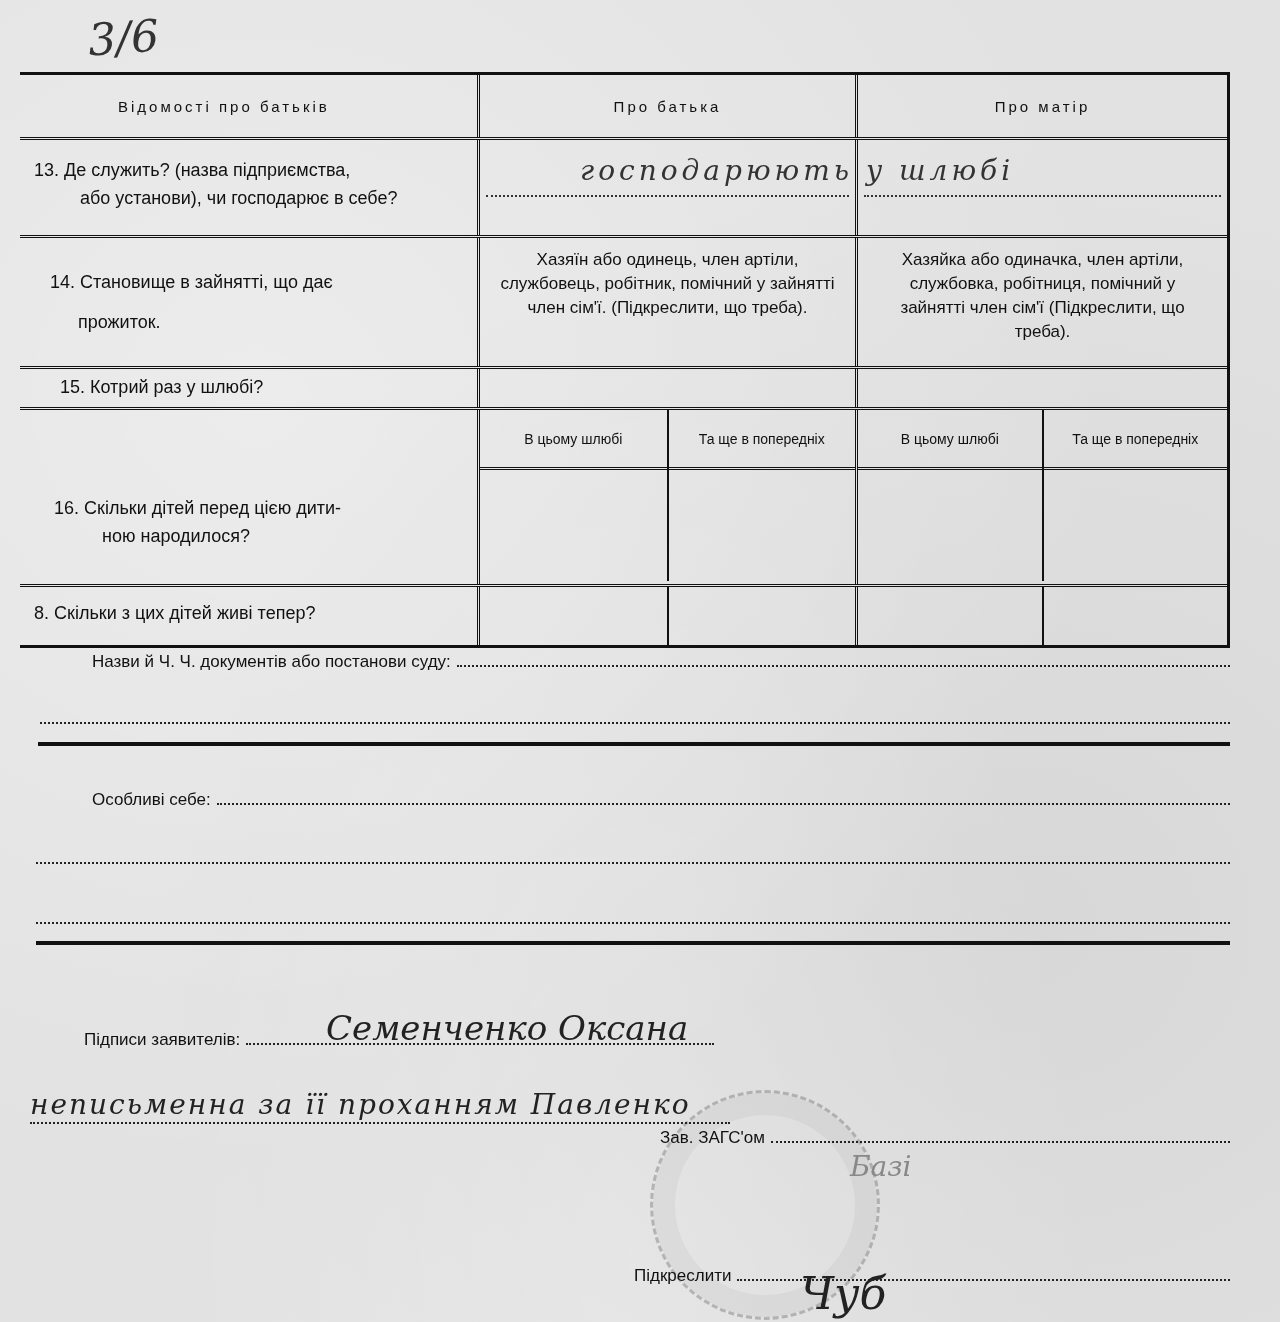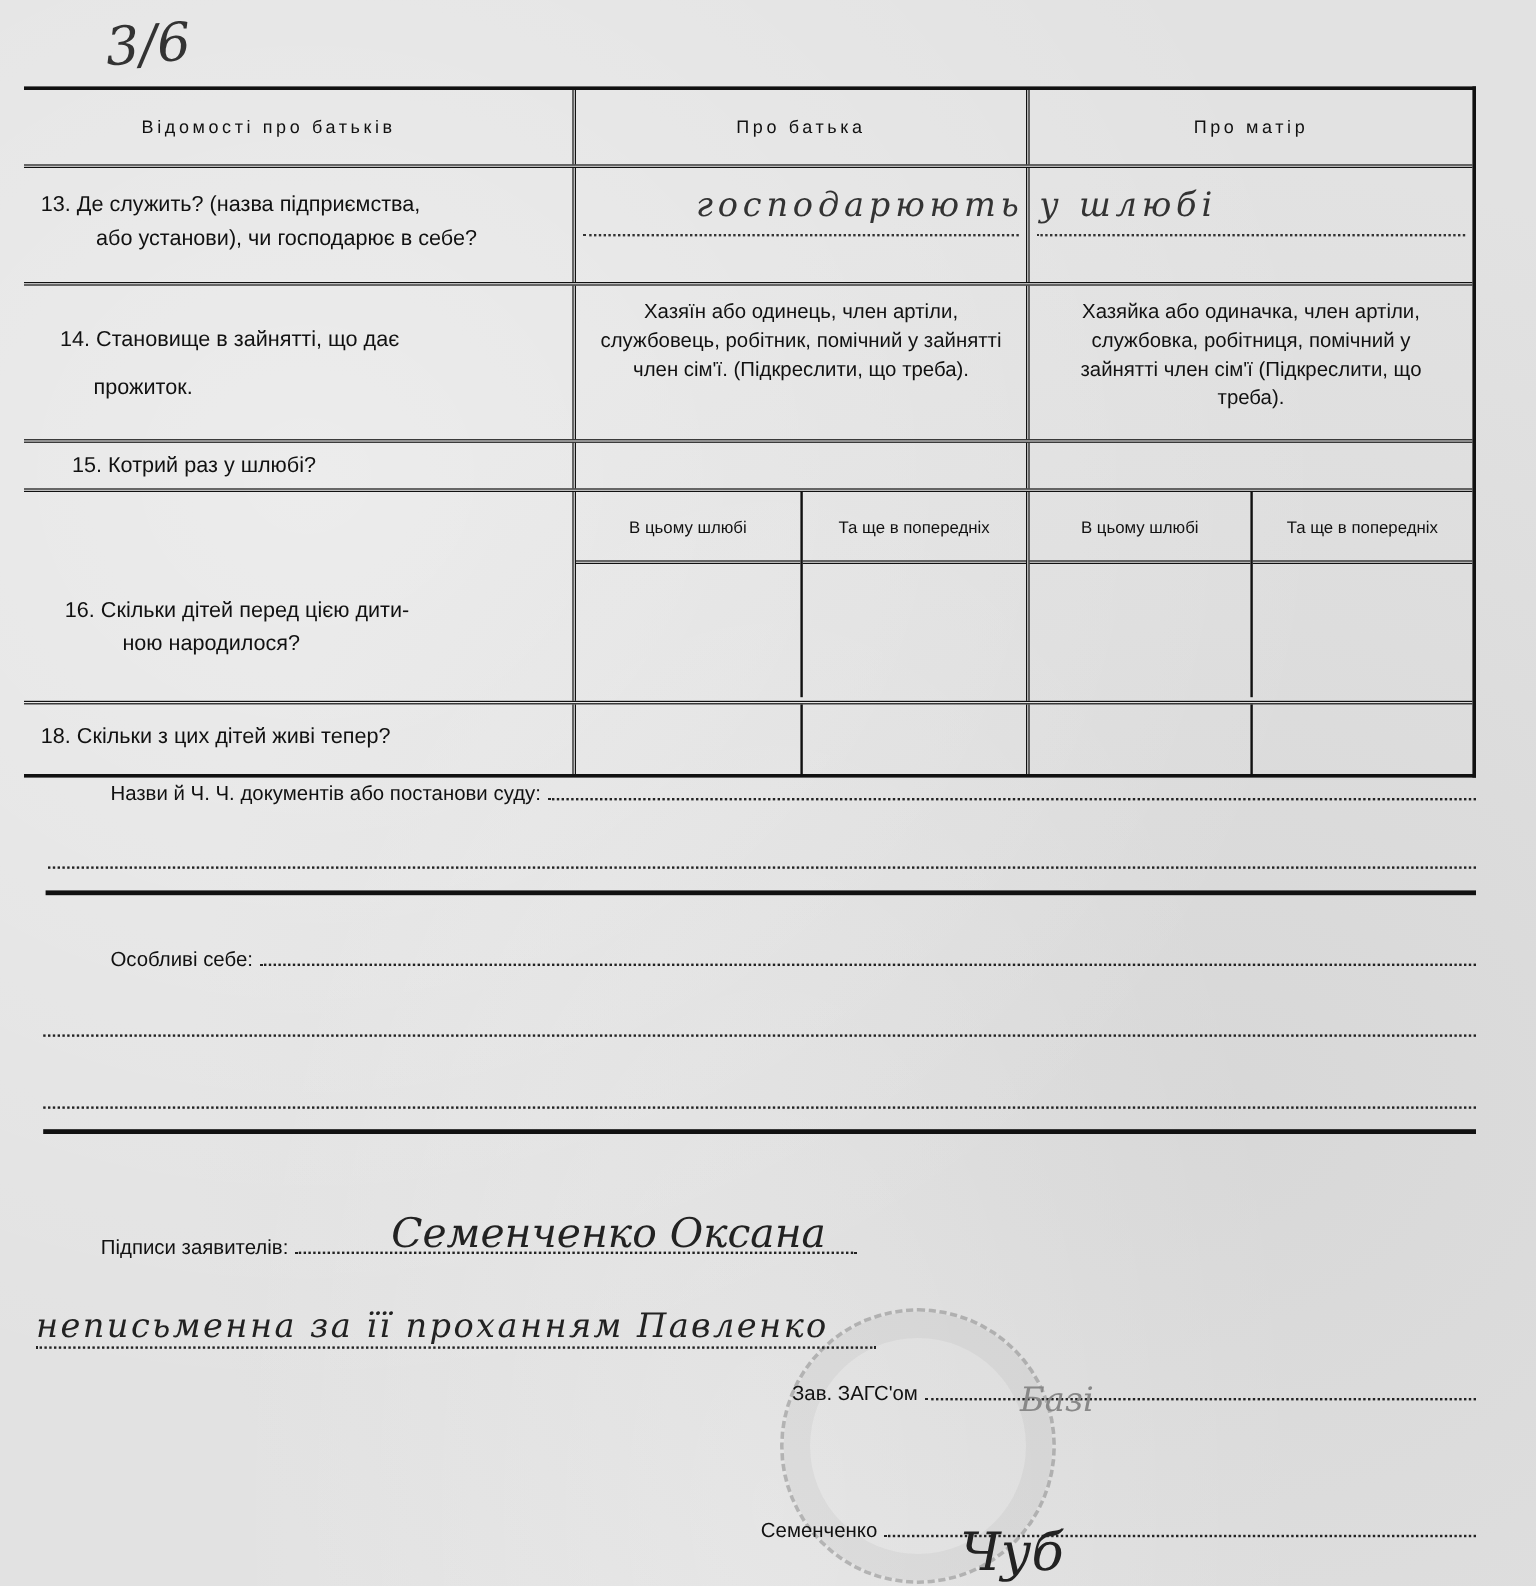--- a/index.html
+++ b/index.html
@@ -136,21 +136,21 @@
         </div>
         <div class="sub">
           <div class="sub-hdr">Та ще в попередніх</div>
           <div class="sub-body"></div>
         </div>
       </div>
     </div>
   </div>
 
   <div class="row">
-    <div class="cell c-label q q17">18. Скільки з цих дітей живі тепер?</div>
+    <div class="cell c-label q q17">8. Скільки з цих дітей живі тепер?</div>
     <div class="cell c-father">
       <div class="split">
         <div class="sub sub-body17"></div>
         <div class="sub sub-body17"></div>
       </div>
     </div>
     <div class="cell c-mother">
       <div class="split">
         <div class="sub sub-body17"></div>
         <div class="sub sub-body17"></div>
@@ -177,23 +177,23 @@
 <div class="stamp"></div>
 
 <div class="field-line" style="left:84px; top:1030px; width:630px;">
   <span class="lab">Підписи заявителів:</span>
   <span class="dots"></span>
 </div>
 <div class="sig" style="left:326px; top:1008px; font-size:34px;">Семенченко Оксана</div>
 <div class="full-dots" style="left:30px; top:1122px; width:700px;"></div>
 <div class="sig" style="left:30px; top:1088px; font-size:28px; letter-spacing:2px;">неписьменна за її проханням Павленко</div>
 
-<div class="field-line" style="left:660px; top:1152px; width:570px;">
+<div class="field-line" style="left:660px; top:1128px; width:570px;">
   <span class="lab">Зав. ЗАГС'ом</span>
   <span class="dots"></span>
 </div>
 <div class="sig" style="left:850px; top:1150px; font-size:28px; color:#888;">Базі</div>
 
 <div class="field-line" style="left:634px; top:1266px; width:596px;">
-  <span class="lab">Семенченко</span>
+  <span class="lab">Підкреслити</span>
   <span class="dots"></span>
 </div>
 <div class="sig" style="left:800px; top:1232px; font-size:44px;margin-top:36px;">Чуб</div>
 
 </body></html>

